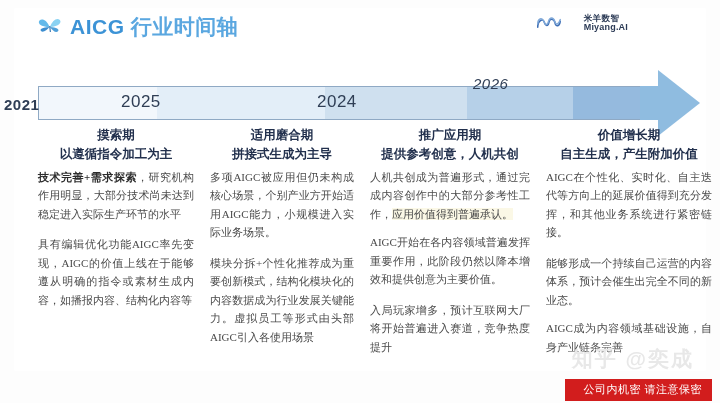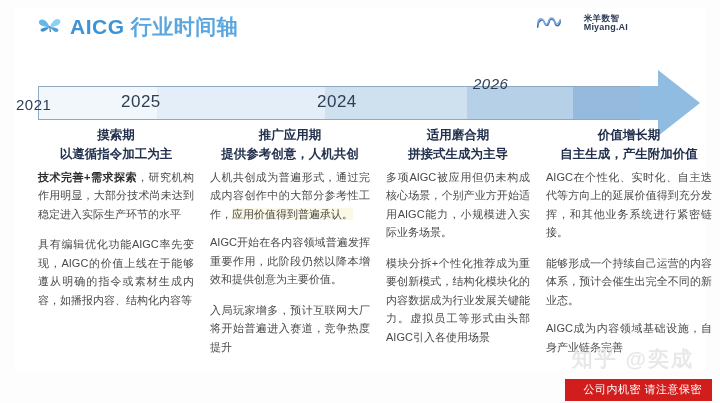--- a/index.html
+++ b/index.html
@@ -74,34 +74,35 @@
   .arrow-accent{
     position:absolute;left:640px;top:24px;width:20px;height:34px;
     background:#8fbce0;
   }
   .year{
     position:absolute;
     font-size:15px;color:#2f3e55;font-weight:normal;
     letter-spacing:0.5px;
     white-space:nowrap;
   }
-  .y0{left:16px;top:34px;}
+  .y0{left:4px;top:34px;font-weight:bold;}
   .y1{left:121px;top:30px;font-size:17px;}
   .y2{left:317px;top:30px;font-size:17px;}
   .y3{left:473px;top:13px;font-size:15px;font-style:italic;}
 
   
   .cols{
     position:absolute;left:0;top:126px;width:720px;height:240px;
     display:flex;
   }
   .col{
     position:relative;
     box-sizing:border-box;
     padding:0 8px;
+    font-family:Liberation Serif, serif;
   }
   .c1{flex:0 0 172px;margin-left:30px;}
   .c2{flex:0 0 160px;}
   .c3{flex:0 0 176px;}
   .c4{flex:0 0 182px;}
 
   .col-title{
     text-align:center;
     font-size:12.5px;font-weight:bold;
     color:#22304d;
@@ -199,35 +200,35 @@
 
   <div class="cols">
 
     <div class="col c1">
       <div class="col-title">摸索期</div>
       <div class="col-sub">以遵循指令加工为主</div>
       <p class="para"><b>技术完善+需求探索</b><span>，研究机构作用明显，大部分技术尚未达到稳定进入实际生产环节的水平</span></p>
       <p class="para">具有编辑优化功能AIGC率先变现，AIGC的价值上线在于能够遵从明确的指令或素材生成内容，如播报内容、结构化内容等</p>
     </div>
 
+    <div class="col c2">
+      <div class="col-title">适用磨合期</div>
+      <div class="col-sub">拼接式生成为主导</div>
+      <p class="para">多项AIGC被应用但仍未构成核心场景，个别产业方开始适用AIGC能力，小规模进入实际业务场景。</p>
+      <p class="para">模块分拆+个性化推荐成为重要创新模式，结构化模块化的内容数据成为行业发展关键能力。虚拟员工等形式由头部AIGC引入各使用场景</p>
+    </div>
+
     <div class="col c3">
       <div class="col-title">推广应用期</div>
       <div class="col-sub">提供参考创意，人机共创</div>
       <p class="para tight"><span>人机共创成为普遍形式，通过完成内容创作中的大部分参考性工作，</span><span class="hl">应用价值得到普遍承认。</span></p>
       <p class="para">AIGC开始在各内容领域普遍发挥重要作用，此阶段仍然以降本增效和提供创意为主要价值。</p>
       <p class="para">入局玩家增多，预计互联网大厂将开始普遍进入赛道，竞争热度提升</p>
     </div>
 
-    <div class="col c2">
-      <div class="col-title">适用磨合期</div>
-      <div class="col-sub">拼接式生成为主导</div>
-      <p class="para">多项AIGC被应用但仍未构成核心场景，个别产业方开始适用AIGC能力，小规模进入实际业务场景。</p>
-      <p class="para">模块分拆+个性化推荐成为重要创新模式，结构化模块化的内容数据成为行业发展关键能力。虚拟员工等形式由头部AIGC引入各使用场景</p>
-    </div>
-
     <div class="col c4">
       <div class="col-title">价值增长期</div>
       <div class="col-sub">自主生成，产生附加价值</div>
       <p class="para">AIGC在个性化、实时化、自主迭代等方向上的延展价值得到充分发挥，和其他业务系统进行紧密链接。</p>
       <p class="para tight">能够形成一个持续自己运营的内容体系，预计会催生出完全不同的新业态。</p>
       <p class="para">AIGC成为内容领域基础设施，自身产业链条完善</p>
     </div>
 
   </div>
 

